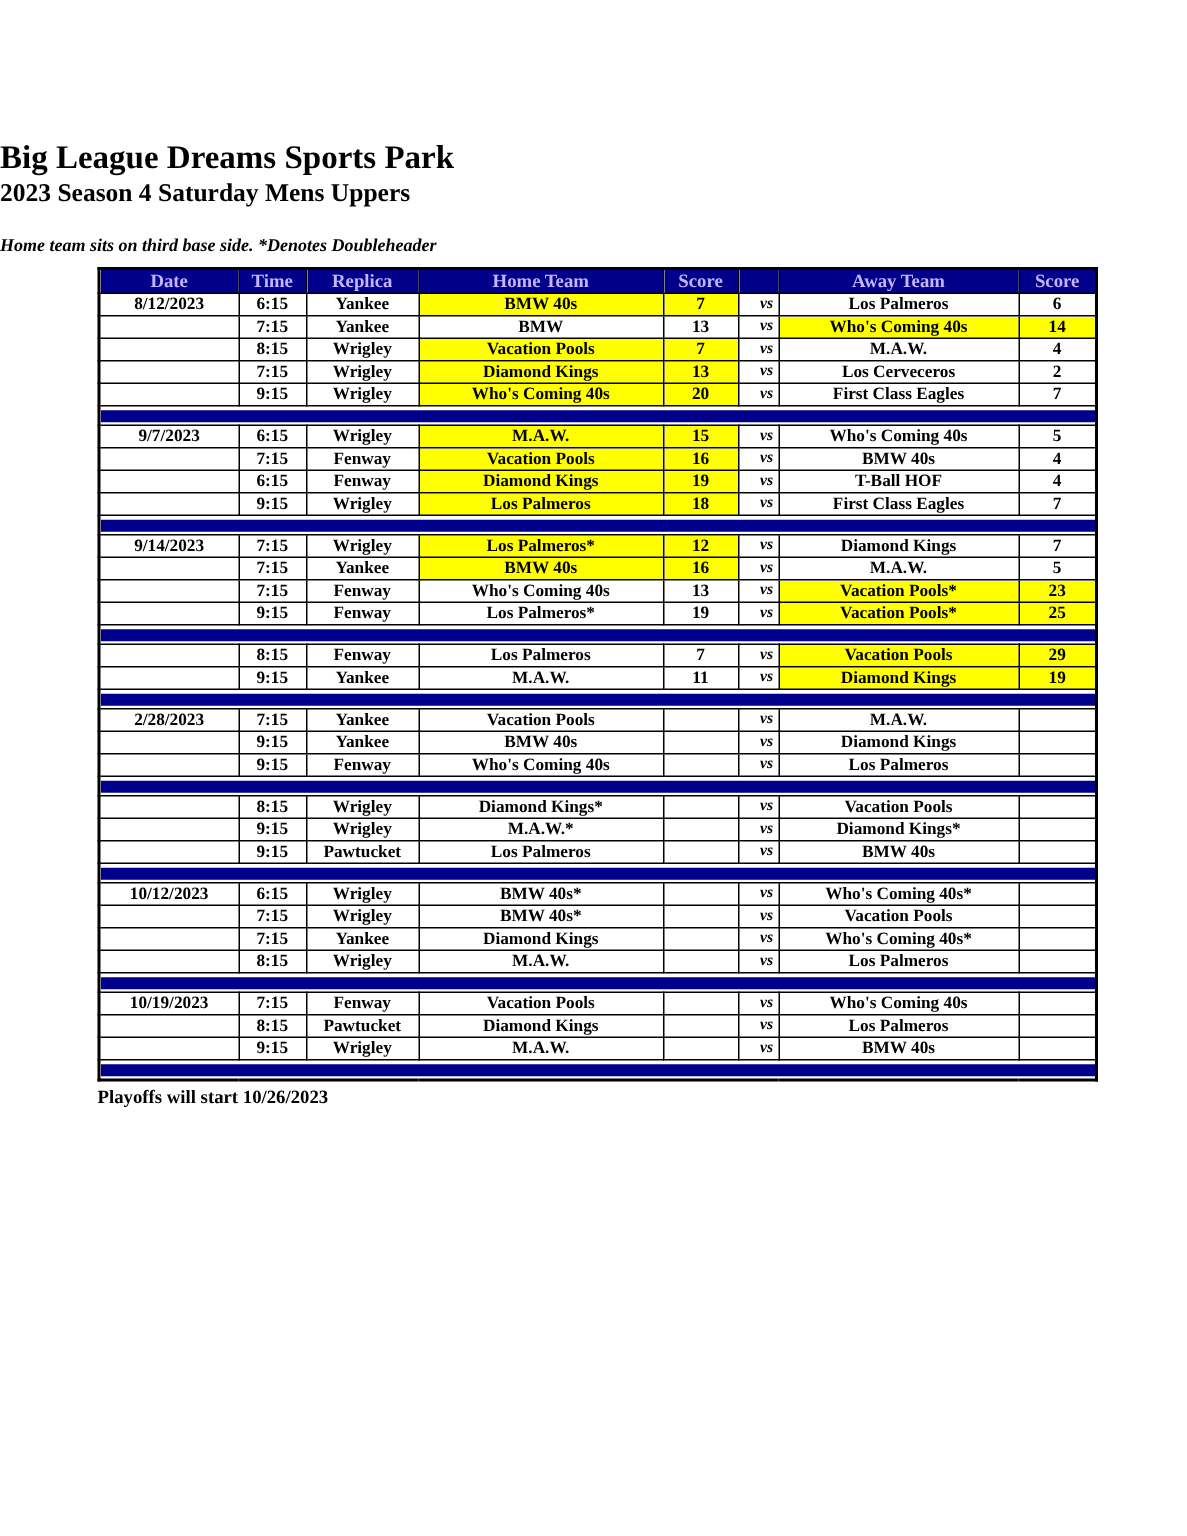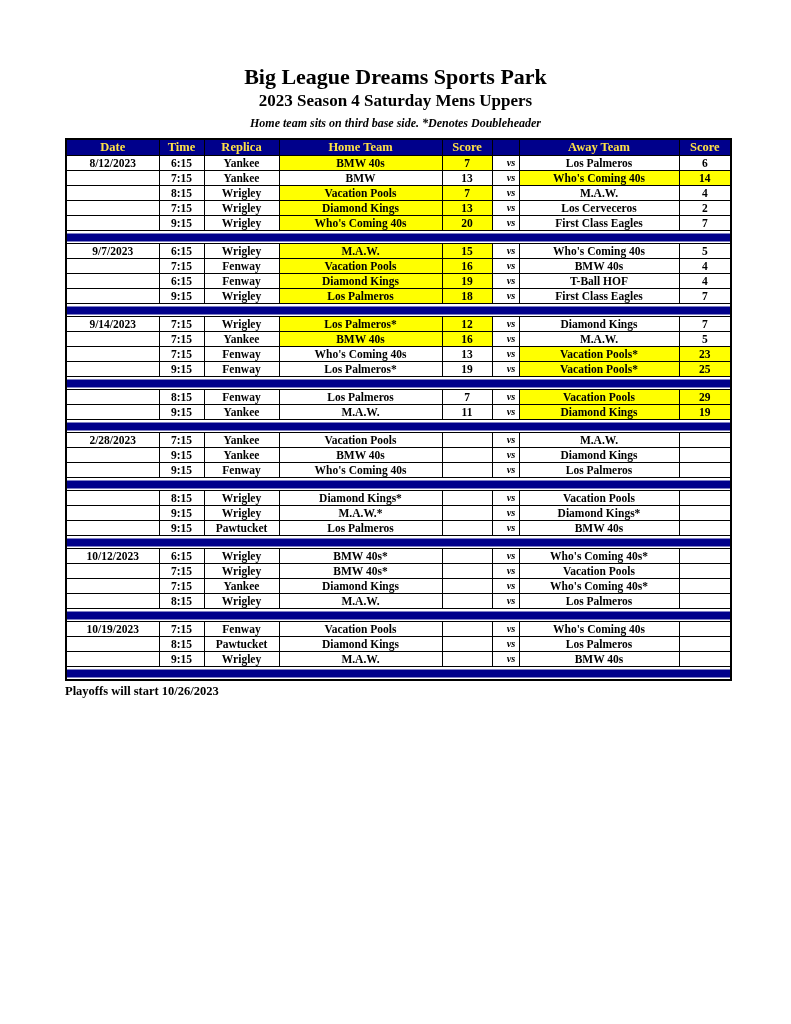--- a/index.html
+++ b/index.html
@@ -3,38 +3,38 @@
 <meta charset="utf-8">
 <style>
   :root { --navy:#00008b; --yellow:#ffff00; }
   * { box-sizing: border-box; }
   html,body { margin:0; padding:0; }
   body {
     width:791px; height:1024px; background:#ffffff; color:#000;
     font-family:"Liberation Serif","DejaVu Serif",serif;
     overflow:hidden;
   }
-  .header-block { text-align:center; padding-top:64px; }
+  .header-block { padding-top:92px; }
   .doc-title   { font-size:22px; font-weight:bold; line-height:1.15; }
   .doc-subtitle{ font-size:17px; font-weight:bold; line-height:1.2; margin-top:2px; }
-  .doc-note    { font-size:12px; font-weight:bold; font-style:italic; margin-top:4px; }
+  .doc-note    { font-size:12px; font-weight:bold; font-style:italic; margin-top:16px; }
   table.schedule {
     border-collapse:collapse; table-layout:fixed;
     margin:7px 0 0 65px; width:665px;
     border:2px solid #000;
   }
   .schedule th, .schedule td {
     border:1px solid #000;
     font-weight:bold; font-size:11.5px;
     text-align:center; vertical-align:middle;
     padding:0 1px; height:15px; line-height:1.1;
     overflow:hidden; white-space:nowrap;
   }
   .schedule thead th {
-    background:var(--navy); color:#fde047;
+    background:var(--navy); color:#c4b5fd;
     height:17px; font-size:12.5px;
   }
   td.vs  { font-style:italic; font-size:10.5px;padding-left:12px; }
   td.win { background:var(--yellow); }
   tr.sep-row td {
     height:13px; padding:0;
     background:linear-gradient(#fff 0 2px, var(--navy) 2px calc(100% - 2px), #fff calc(100% - 2px) 100%);
   }
   .doc-footer { margin:3px 0 0 65px; font-size:12.5px; font-weight:bold; }
 </style>

